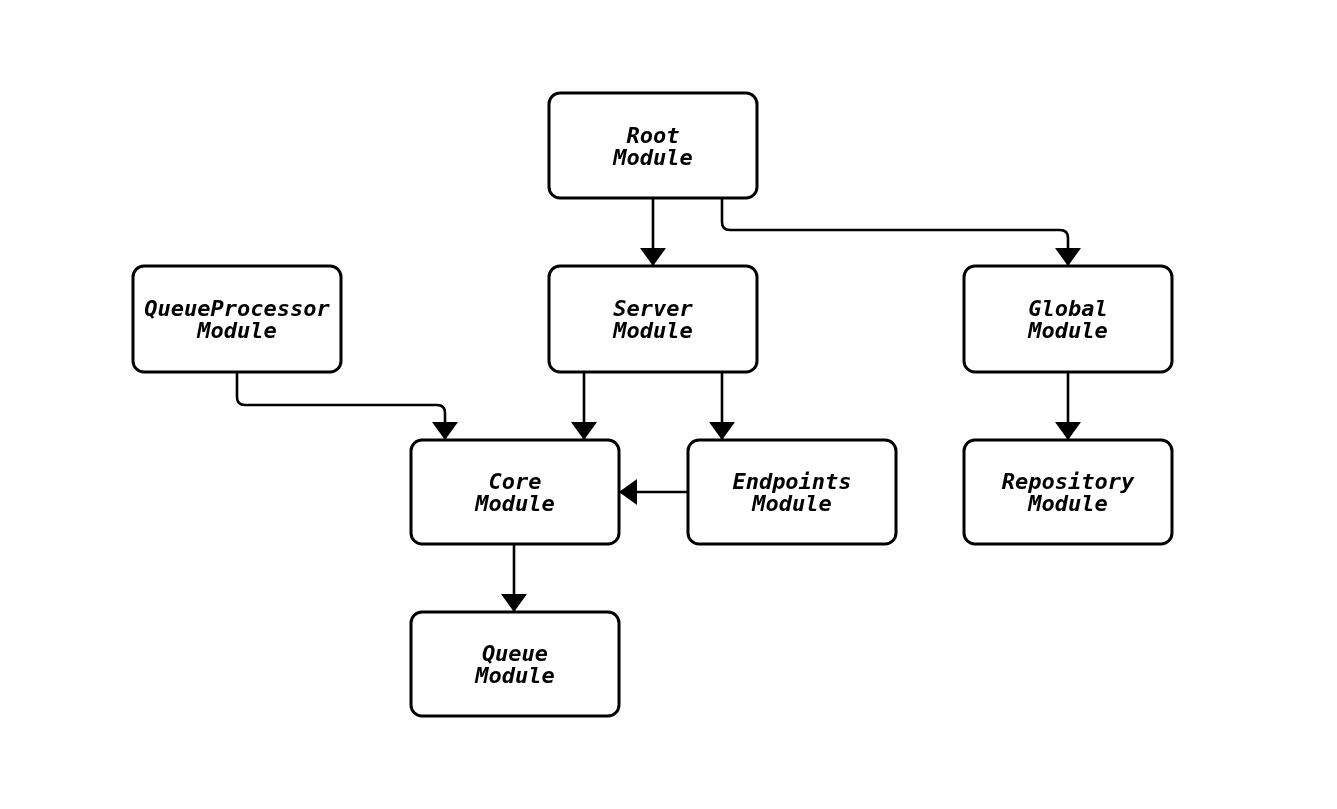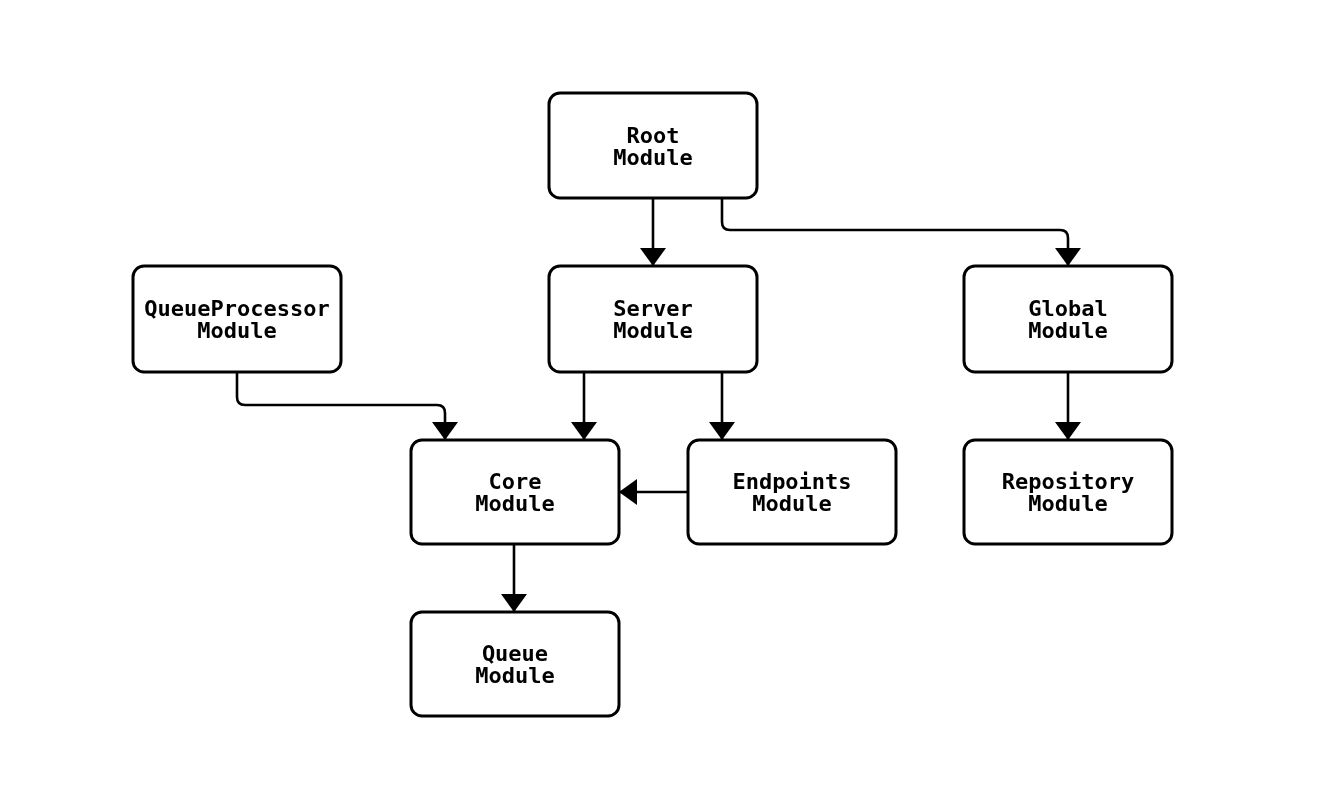--- a/index.html
+++ b/index.html
@@ -2,20 +2,21 @@
 <html><head>
 <meta charset="utf-8">
 <style>
   html, body { margin: 0; padding: 0; background: #ffffff; }
   .canvas {
     position: relative;
     width: 1337px;
     height: 809px;
     overflow: hidden;
     background: #ffffff;
+    font-style: italic;
   }
   svg text {
     font-family: "DejaVu Sans Mono", "Liberation Mono", monospace;
     font-weight: 700;
     font-size: 22px;
   }
 </style>
 </head>
 <body>
 

